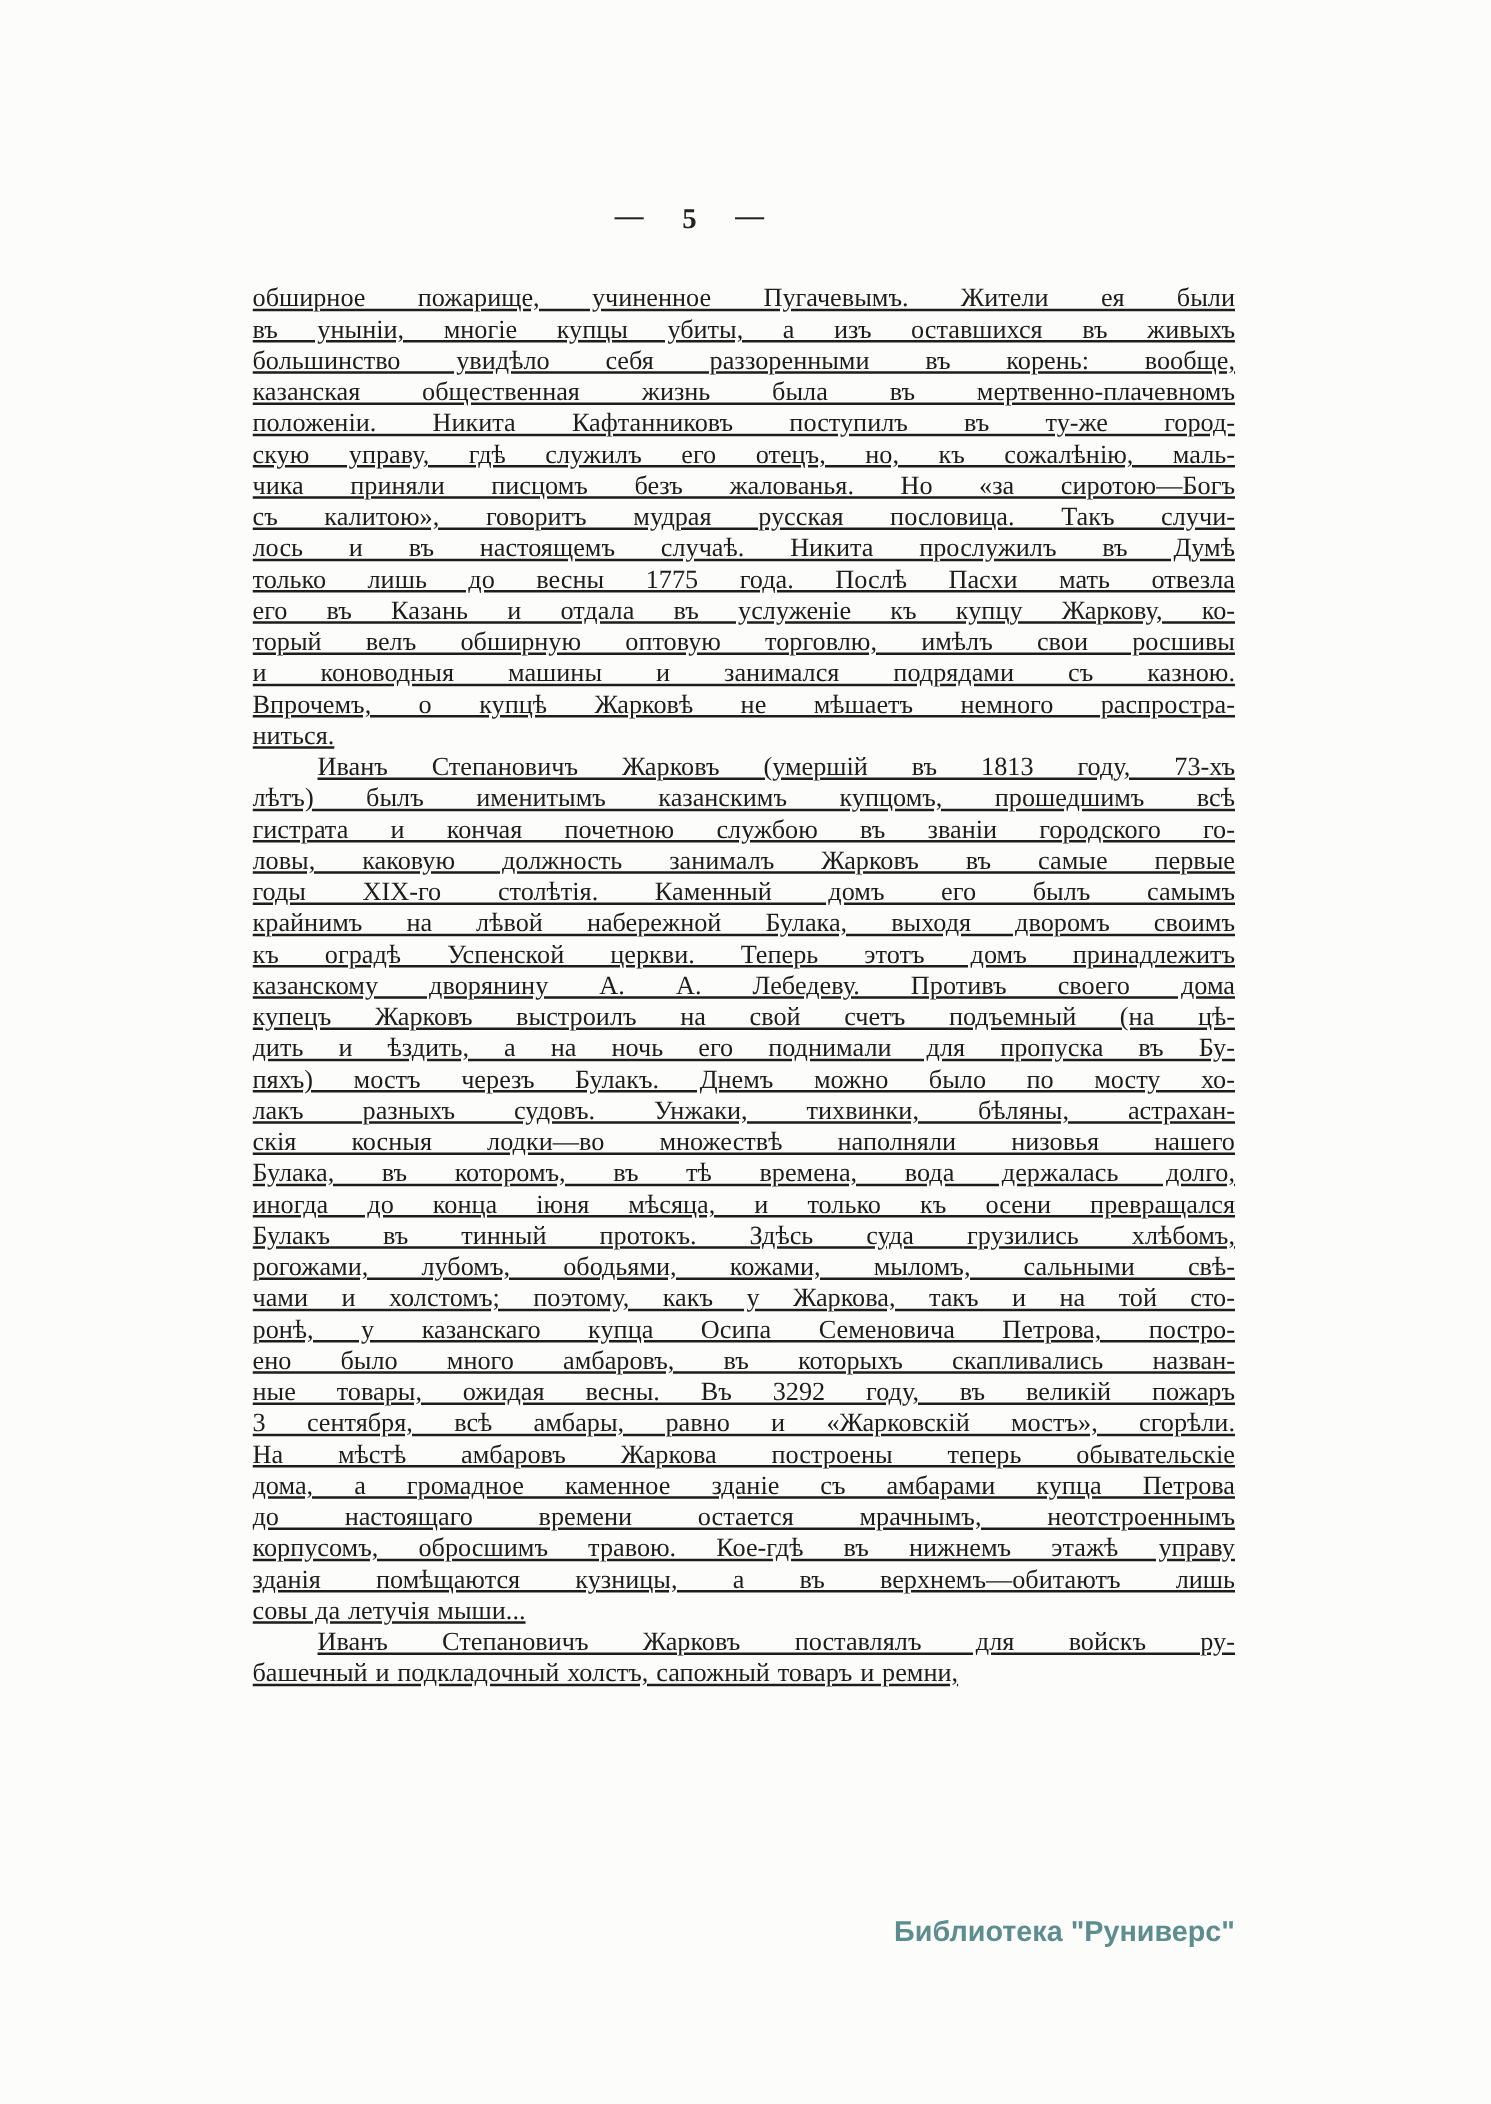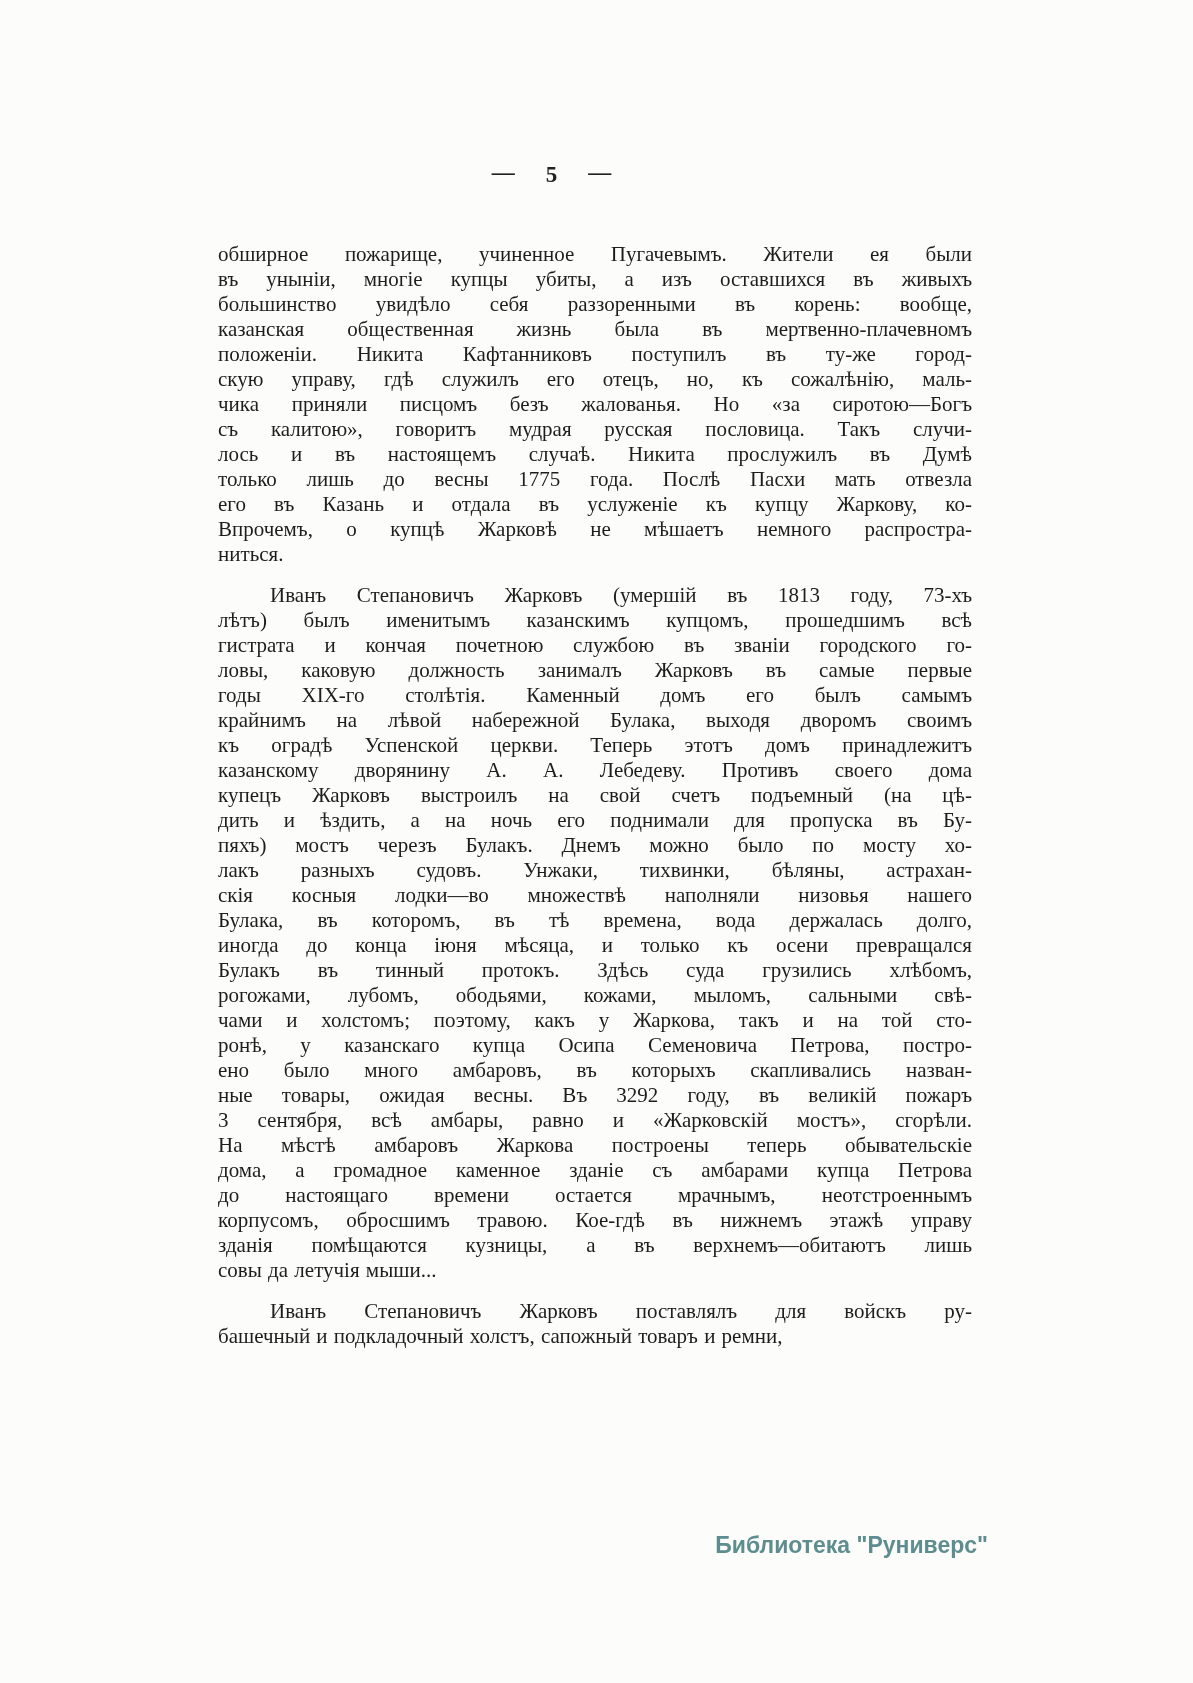--- a/index.html
+++ b/index.html
@@ -35,21 +35,22 @@
   }
   .text-block {
     position: absolute;
     top: 226px;
     left: 202px;
     width: 786px;
     font-size: 21px;
     line-height: 25px;
   }
   .paragraph {
-    margin: 16px;
+    margin: 0;
+    text-decoration: underline;
   }
   .line {
     text-align: justify;
     text-align-last: justify;
     word-spacing: 1px;
     white-space: nowrap; 
     overflow: hidden;
   }
   .line.justified {
     white-space: normal;
@@ -87,20 +88,22 @@
         <div class="line justified">въ уныніи, многіе купцы убиты, а изъ оставшихся въ живыхъ</div>
         <div class="line justified">большинство увидѣло себя раззоренными въ корень: вообще,</div>
         <div class="line justified">казанская общественная жизнь была въ мертвенно-плачевномъ</div>
         <div class="line justified">положеніи. Никита Кафтанниковъ поступилъ въ ту-же город-</div>
         <div class="line justified">скую управу, гдѣ служилъ его отецъ, но, къ сожалѣнію, маль-</div>
         <div class="line justified">чика приняли писцомъ безъ жалованья. Но «за сиротою—Богъ</div>
         <div class="line justified">съ калитою», говоритъ мудрая русская пословица. Такъ случи-</div>
         <div class="line justified">лось и въ настоящемъ случаѣ. Никита прослужилъ въ Думѣ</div>
         <div class="line justified">только лишь до весны 1775 года. Послѣ Пасхи мать отвезла</div>
         <div class="line justified">его въ Казань и отдала въ услуженіе къ купцу Жаркову, ко-</div>
+        <div class="line justified">торый велъ обширную оптовую торговлю, имѣлъ свои росшивы</div>
+        <div class="line justified">и коноводныя машины и занимался подрядами съ казною.</div>
         <div class="line justified">Впрочемъ, о купцѣ Жарковѣ не мѣшаетъ немного распростра-</div>
         <div class="line justified last">ниться.</div>
       </div>
       <div class="paragraph">
         <div class="line justified first-indent">Иванъ Степановичъ Жарковъ (умершій въ 1813 году, 73-хъ</div>
         <div class="line justified">лѣтъ) былъ именитымъ казанскимъ купцомъ, прошедшимъ всѣ</div>
         <div class="line justified">гистрата и кончая почетною службою въ званіи городского го-</div>
         <div class="line justified">ловы, каковую должность занималъ Жарковъ въ самые первые</div>
         <div class="line justified">годы XIX-го столѣтія. Каменный домъ его былъ самымъ</div>
         <div class="line justified">крайнимъ на лѣвой набережной Булака, выходя дворомъ своимъ</div>

